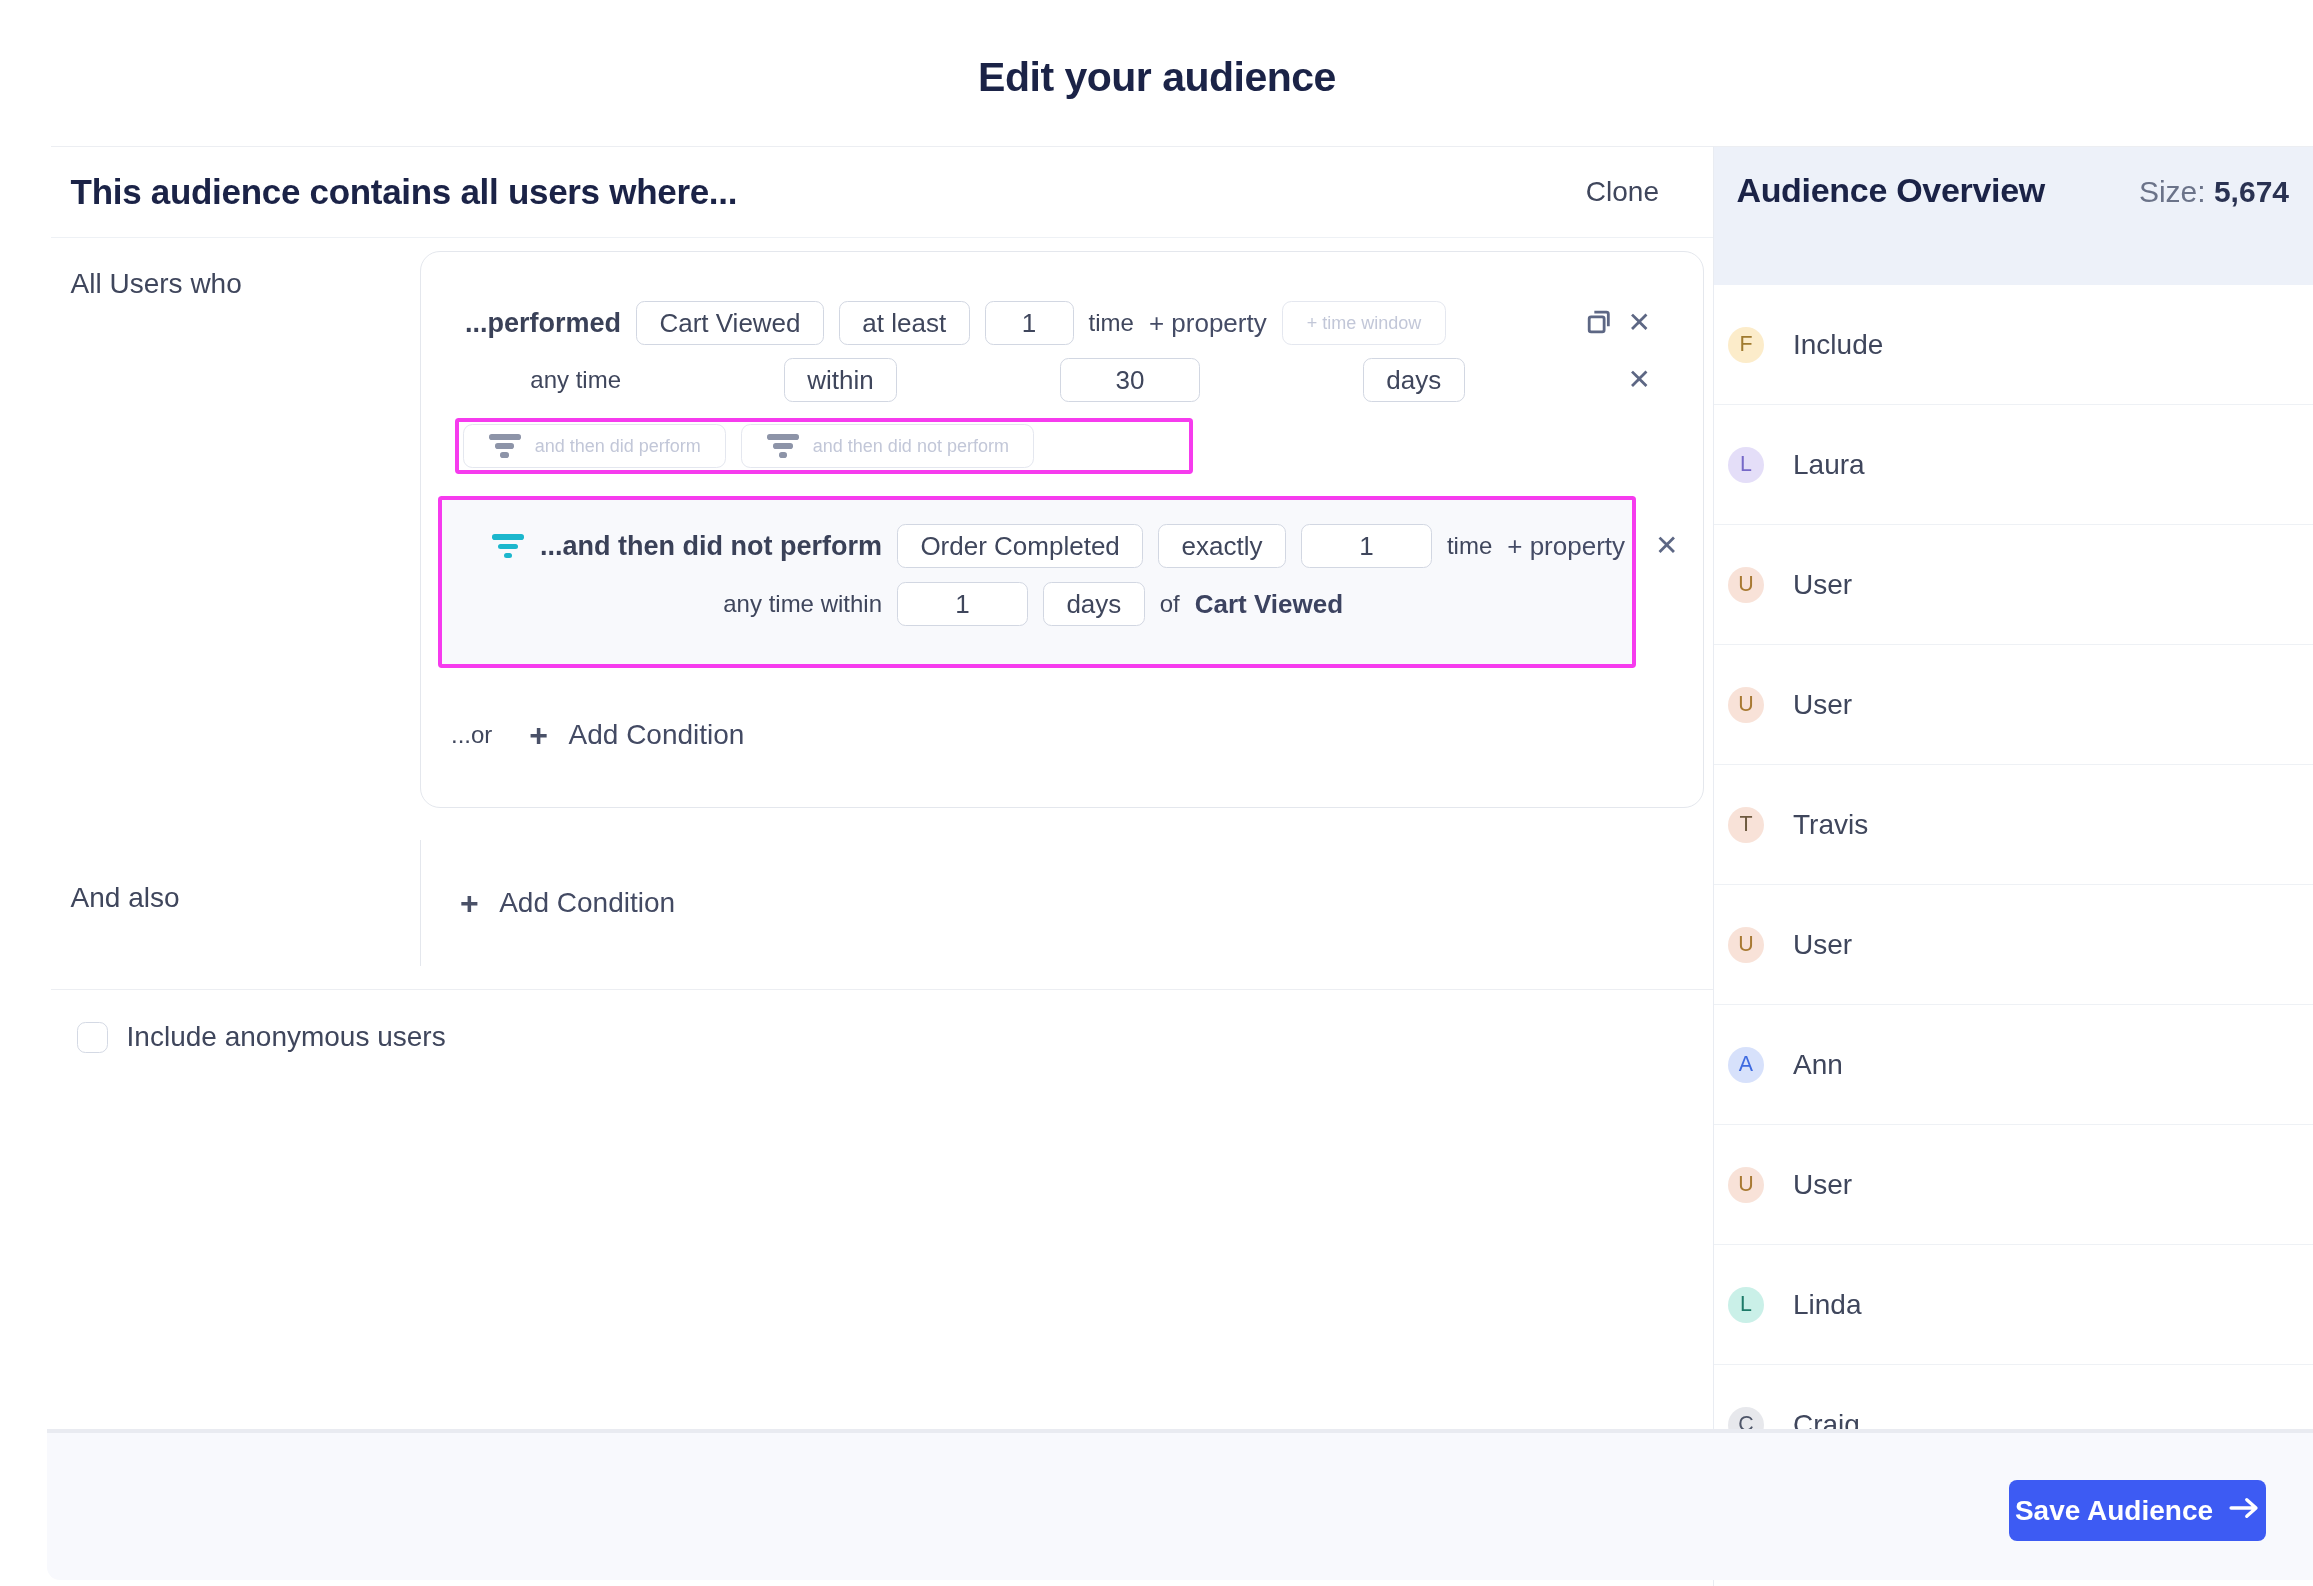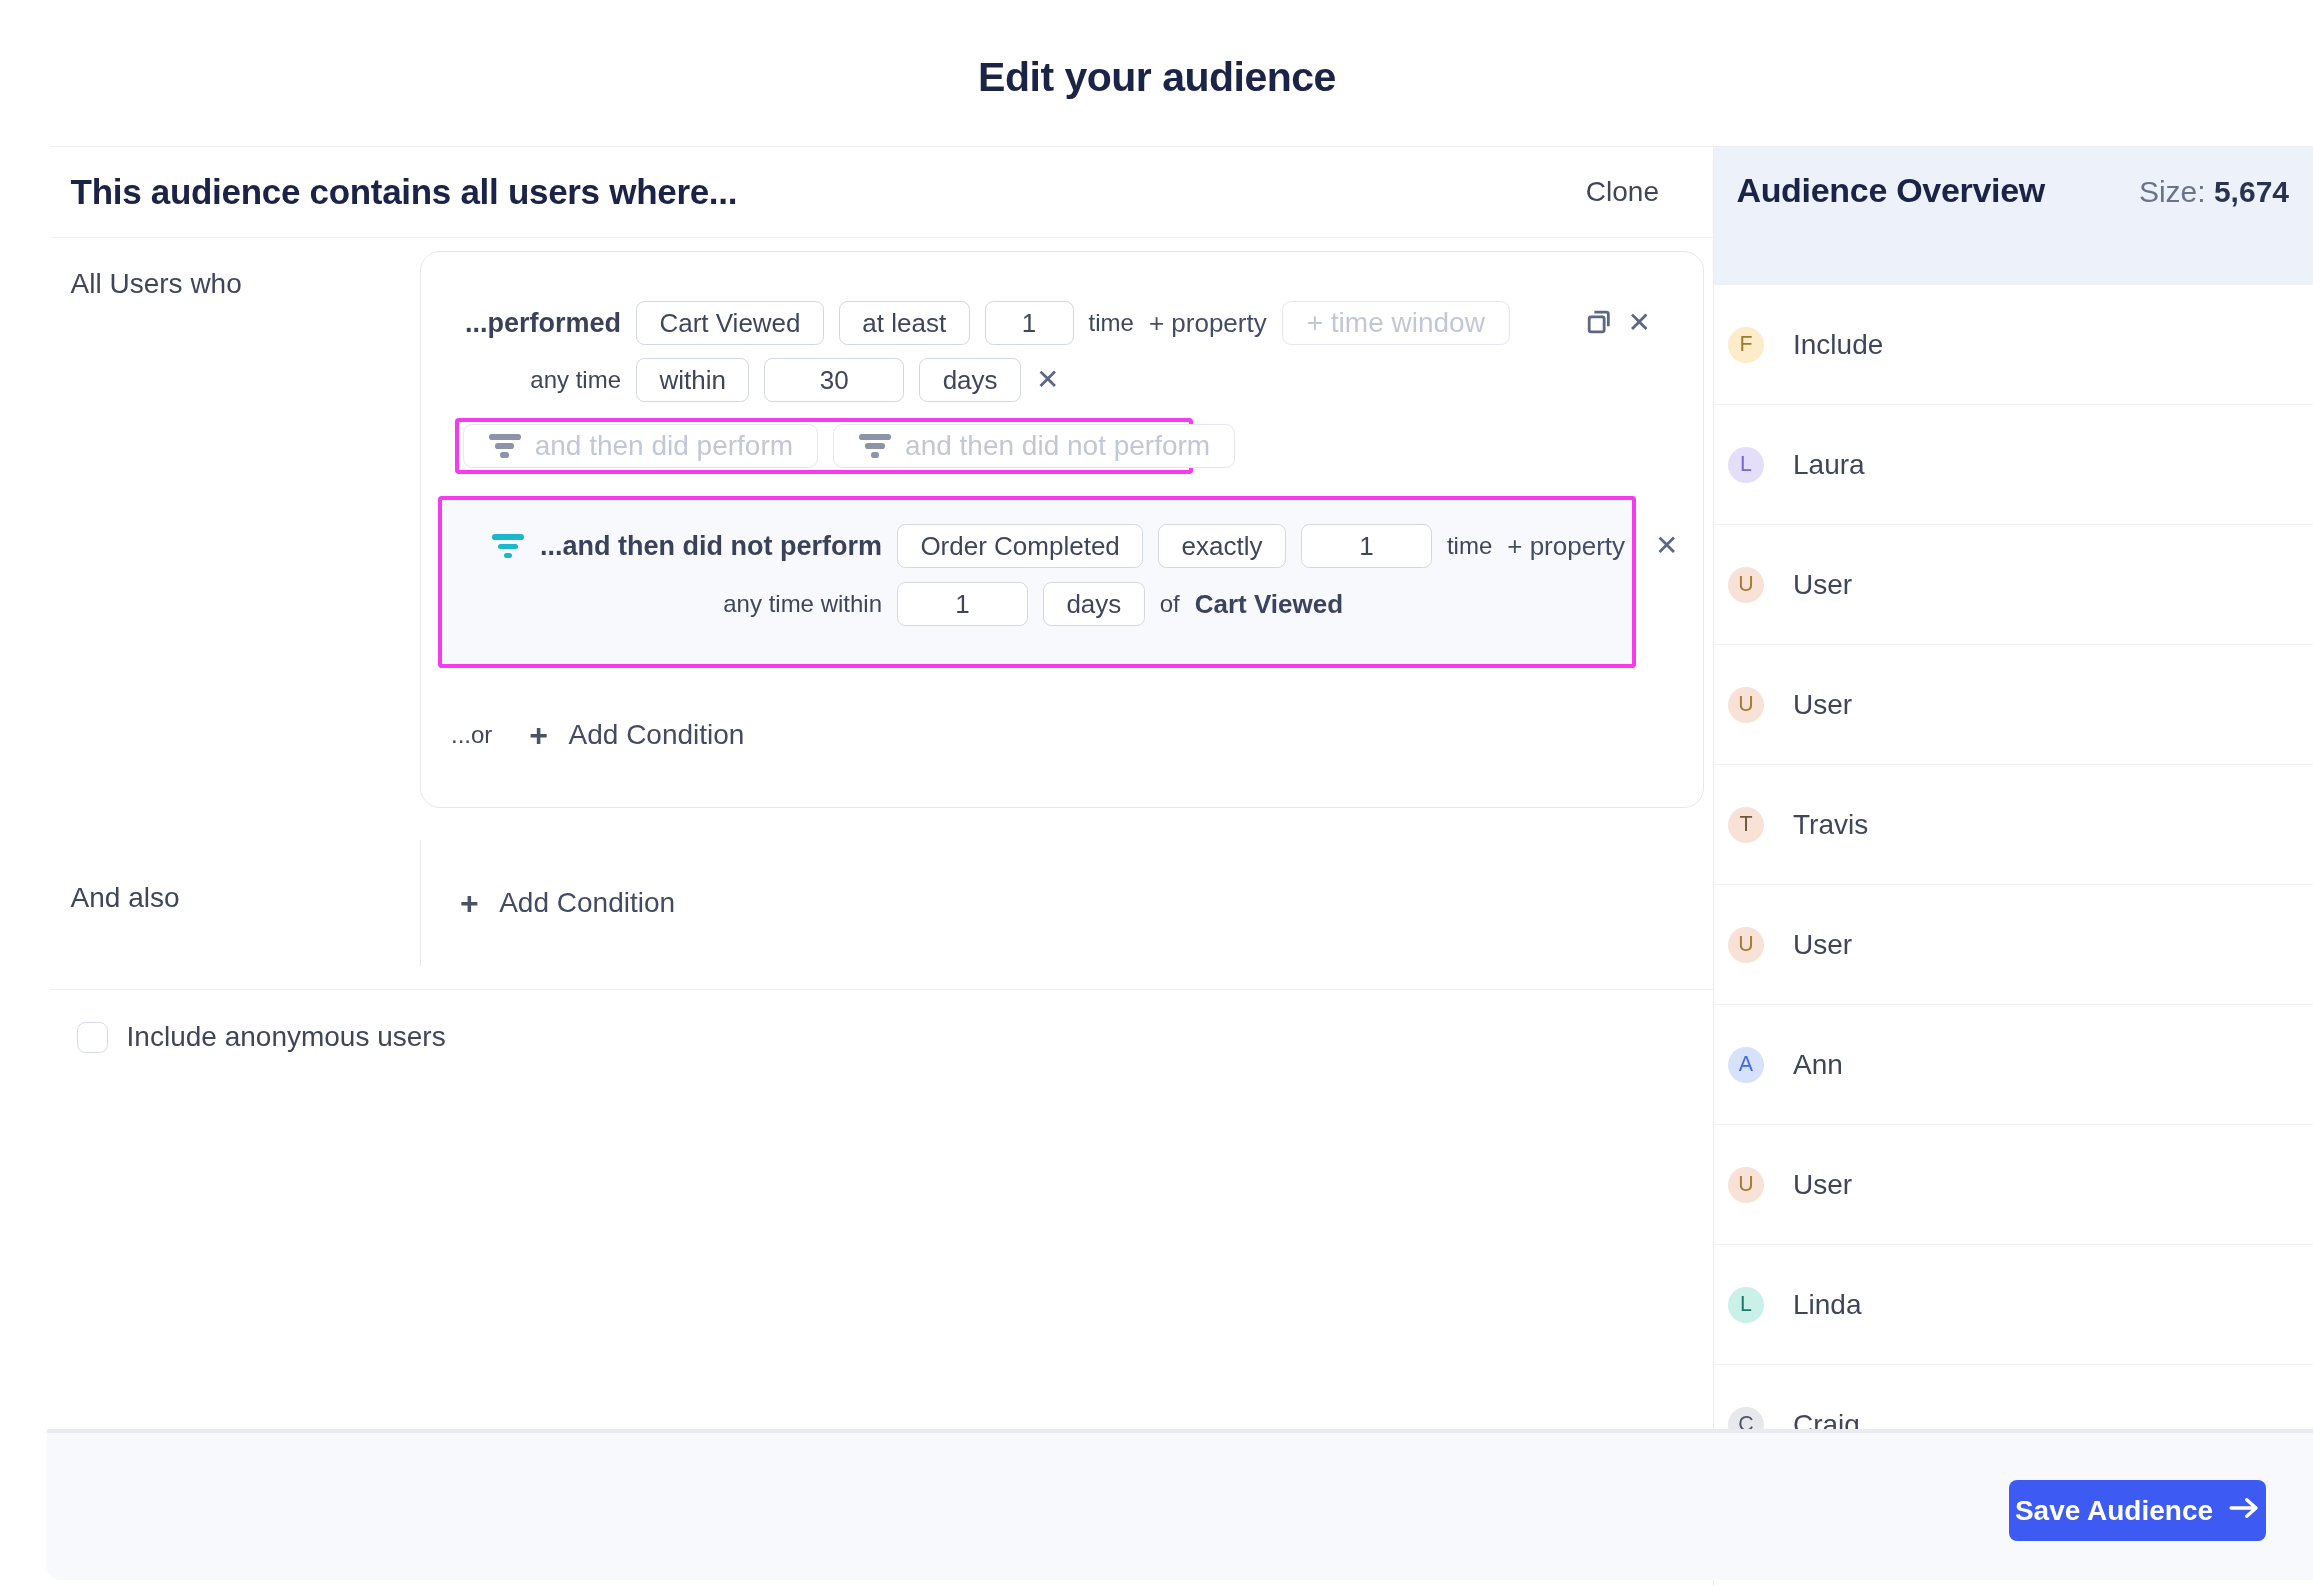--- a/index.html
+++ b/index.html
@@ -26,34 +26,34 @@
 
   .side-label{position:absolute; left:19.6px; font-size:28px; color:var(--slate);}
   .label-allusers{top:121px;}
   .label-andalso{top:735px;}
 
   .condition-card{position:absolute; left:369px; top:104px; width:1284px; height:557px;
     background:#fff; border:1.9px solid var(--card-border); border-radius:20px;}
 
   .cond-row{display:flex; align-items:center; gap:15px; padding-left:34px; padding-right:52px;}
   .row-1{margin-top:49px;}
-  .row-2{margin-top:13px;}
+  .row-2{margin-top:13px;justify-content:space-between;}
   .lead-label{width:166px; text-align:right; flex:0 0 auto;}
   .bold-label{font-size:27px; font-weight:700; color:#3a4158;}
   .plain-label{font-size:24px; color:var(--slate);}
 
   .select-btn{display:inline-flex; align-items:center; justify-content:center; height:44px; padding:0 22.4px;
     border:1.9px solid var(--border); border-radius:8.4px; background:#fff; font-size:26px; color:var(--slate);
     font-family:inherit; cursor:pointer; white-space:nowrap;}
   .num-input{height:44px; border:1.9px solid var(--border); border-radius:8.4px; background:#fff;
     font-size:26px; color:var(--slate); font-family:inherit; text-align:center;}
   .w96{width:89px;} .w146{width:140px;} .w140{width:131px;}
   .text-action{font-size:26px; color:var(--slate2); font-weight:500; background:none; border:none; font-family:inherit; cursor:pointer; white-space:nowrap;}
   .ghost-pill{display:inline-flex; align-items:center; height:44px; padding:0 24px; border:1.9px solid var(--border-lt);
-    border-radius:9.3px; background:#fff; font-size:28px; color:#c2c7d8; font-family:inherit; cursor:pointer; white-space:nowrap;}
+    border-radius:9.3px; background:#fff; font-size:18px; color:#c2c7d8; font-family:inherit; cursor:pointer; white-space:nowrap;}
   .icon-btn{background:none; border:none; cursor:pointer; display:inline-flex; align-items:center; justify-content:center; padding:0;}
   .x-glyph{font-size:28px; color:#5d6784; line-height:1;}
   .spacer{flex:1 1 auto;}
 
   .filter-icon{display:inline-flex; flex-direction:column; align-items:center; gap:3.7px; width:34px; flex:0 0 auto;}
   .filter-icon i{display:block; height:5.6px; border-radius:2.8px; background:#8d94a8;}
   .filter-icon i:nth-child(1){width:32px;} .filter-icon i:nth-child(2){width:19.6px;} .filter-icon i:nth-child(3){width:8.4px;}
   .filter-icon.teal i{background:var(--teal);}
 
   .ghost-row{margin:16px 0 0 34px; width:738px; height:56px; border:4.7px solid var(--magenta); border-radius:3.7px;

